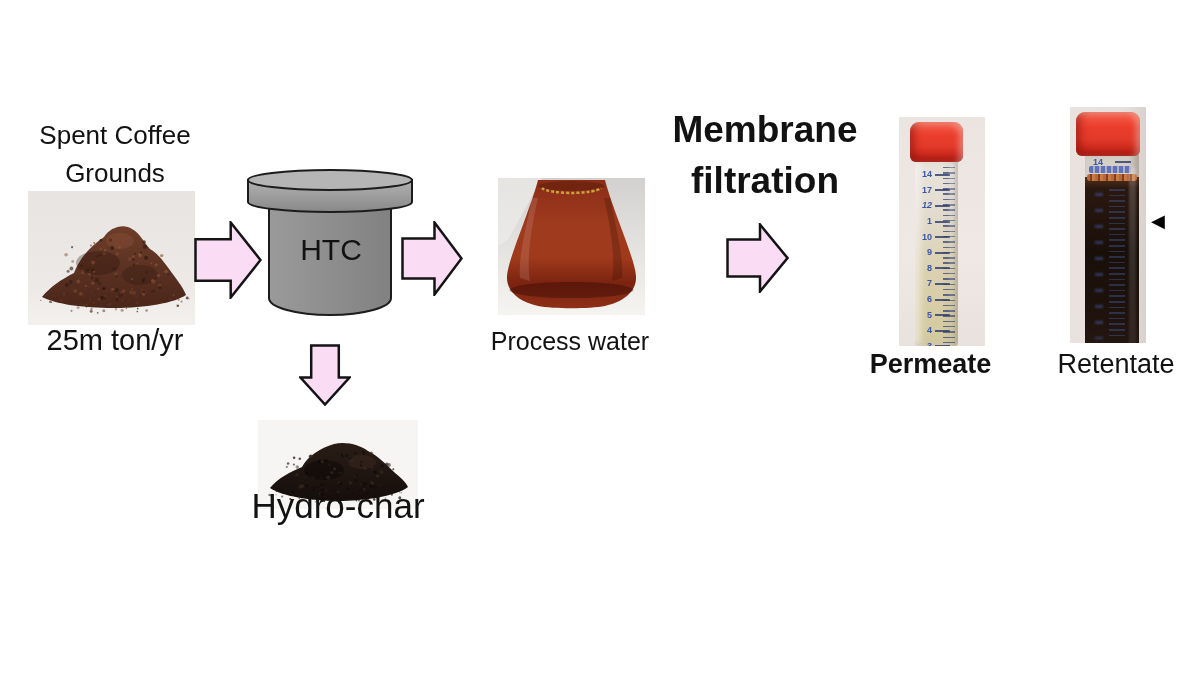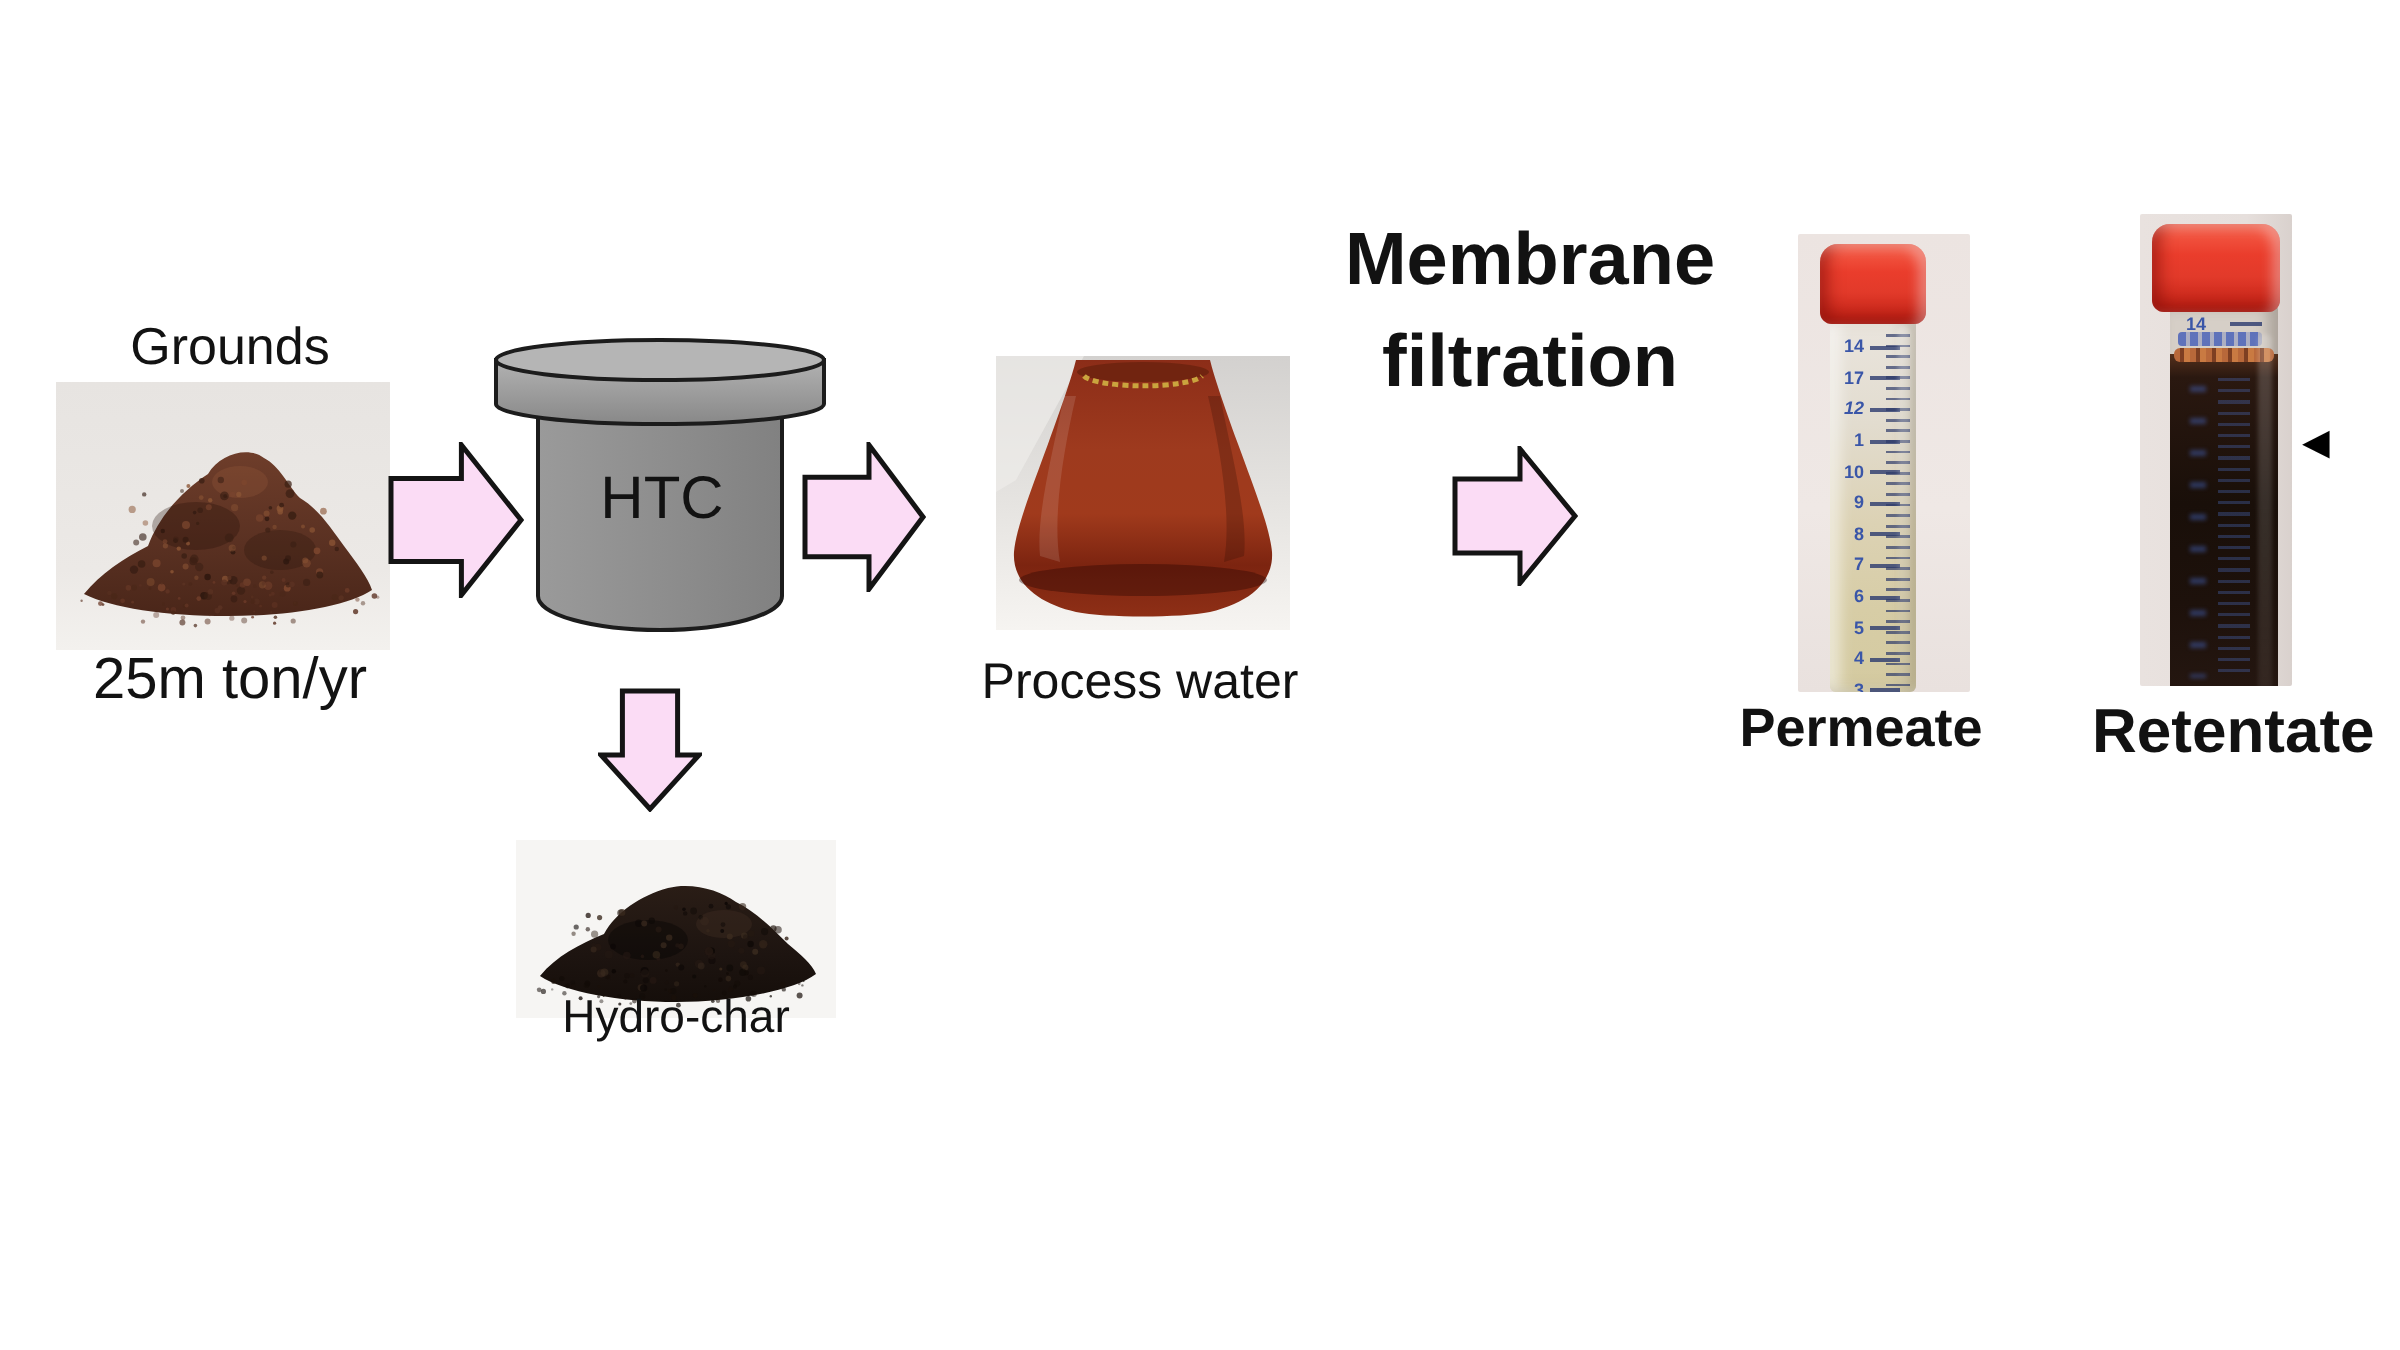--- a/index.html
+++ b/index.html
@@ -4,24 +4,24 @@
 <style>
   html,body{margin:0;padding:0;background:#fff;}
   body{font-family:"Liberation Sans",sans-serif;color:var(--text,#121212);}
   .canvas{position:relative;width:1200px;height:675px;background:var(--bg,#ffffff);overflow:hidden;}
   .abs{position:absolute;}
   .caption{text-align:center;line-height:1.12;}
   .t-source{left:15px;top:116px;width:200px;font-size:26px;line-height:38px;}
   .t-rate{left:15px;top:324px;width:200px;font-size:29px;}
   .t-htc{left:268px;top:233px;width:126px;font-size:30px;}
   .t-pwater{left:438px;top:327px;width:264px;font-size:25px;}
-  .t-char{left:224px;top:496px;width:228px;font-size:23px;}
+  .t-char{left:224px;top:486px;width:228px;font-size:35px;}
   .t-membrane{left:645px;top:104px;width:240px;font-size:37px;line-height:51px;font-weight:bold;}
   .t-permeate{left:858px;top:349px;width:145px;font-size:27px;font-weight:bold;}
-  .t-retentate{left:1046px;top:349px;width:140px;font-size:31px;font-weight:bold;}
+  .t-retentate{left:1046px;top:349px;width:140px;font-size:27px;font-weight:normal;}
   .arrow-shape{fill:var(--arrow-fill);stroke:var(--arrow-stroke);stroke-width:2.5;stroke-linejoin:miter;}
   .photo{overflow:hidden;}
   
   .tube-photo{border-radius:1px;}
   .perm-bg{background:linear-gradient(180deg,#ece4e1 0%,#efe8e5 60%,#e9e1de 100%);}
   .ret-bg{background:linear-gradient(90deg,#e9e2df 0%,#e6dfdc 70%,#d9d1cd 100%);}
   .cap{border-radius:9px 9px 6px 6px;background:linear-gradient(180deg,#f6604a 0%,#ea3d2c 35%,var(--cap-red) 60%,#c02014 100%);box-shadow:inset -4px 2px 6px rgba(255,255,255,.35), inset 4px -3px 8px rgba(120,10,5,.55);}
   .tube-body{border-radius:2px 2px 3px 3px;}
   .perm-tube{background:linear-gradient(180deg,#eae5de 0%,#e2dccf 28%,#dcd2b4 55%,#d7cda6 78%,#d4caa0 100%);box-shadow:inset -6px 0 8px rgba(130,120,100,.35), inset 5px 0 7px rgba(255,255,255,.55);}
   .ret-tube{background:#d6cfc7;box-shadow:inset -5px 0 7px rgba(110,100,90,.4);}
@@ -36,21 +36,21 @@
   .brand-squiggle{background:repeating-linear-gradient(90deg,#4a62b8 0 4px,rgba(74,98,184,.35) 4px 6px);opacity:.85;border-radius:2px;}
   .highlight{background:linear-gradient(180deg,rgba(255,255,255,.55),rgba(255,255,255,.15));filter:blur(1px);border-radius:4px;}
   .marker{font-size:18px;line-height:18px;color:#000;}
 </style>
 </head>
 <body>
 
 <div class="canvas">
 
   <div class="abs caption t-source">
-    <br>
+    <span>Spent Coffee</span><br>
     <span>Grounds</span>
   </div>
 
   <div class="abs photo" style="left:28px;top:191px;width:167px;height:134px;">
     <svg id="coffee-svg" width="167" height="134" viewBox="0 0 167 134">
       <defs>
         <linearGradient id="coffeeBg" x1="0" y1="0" x2="0" y2="1">
           <stop offset="0" stop-color="#e7e4e1"></stop>
             <stop offset="0.7" stop-color="#ecE9e6"></stop>
             <stop offset="1" stop-color="#f3f1ee"></stop>

